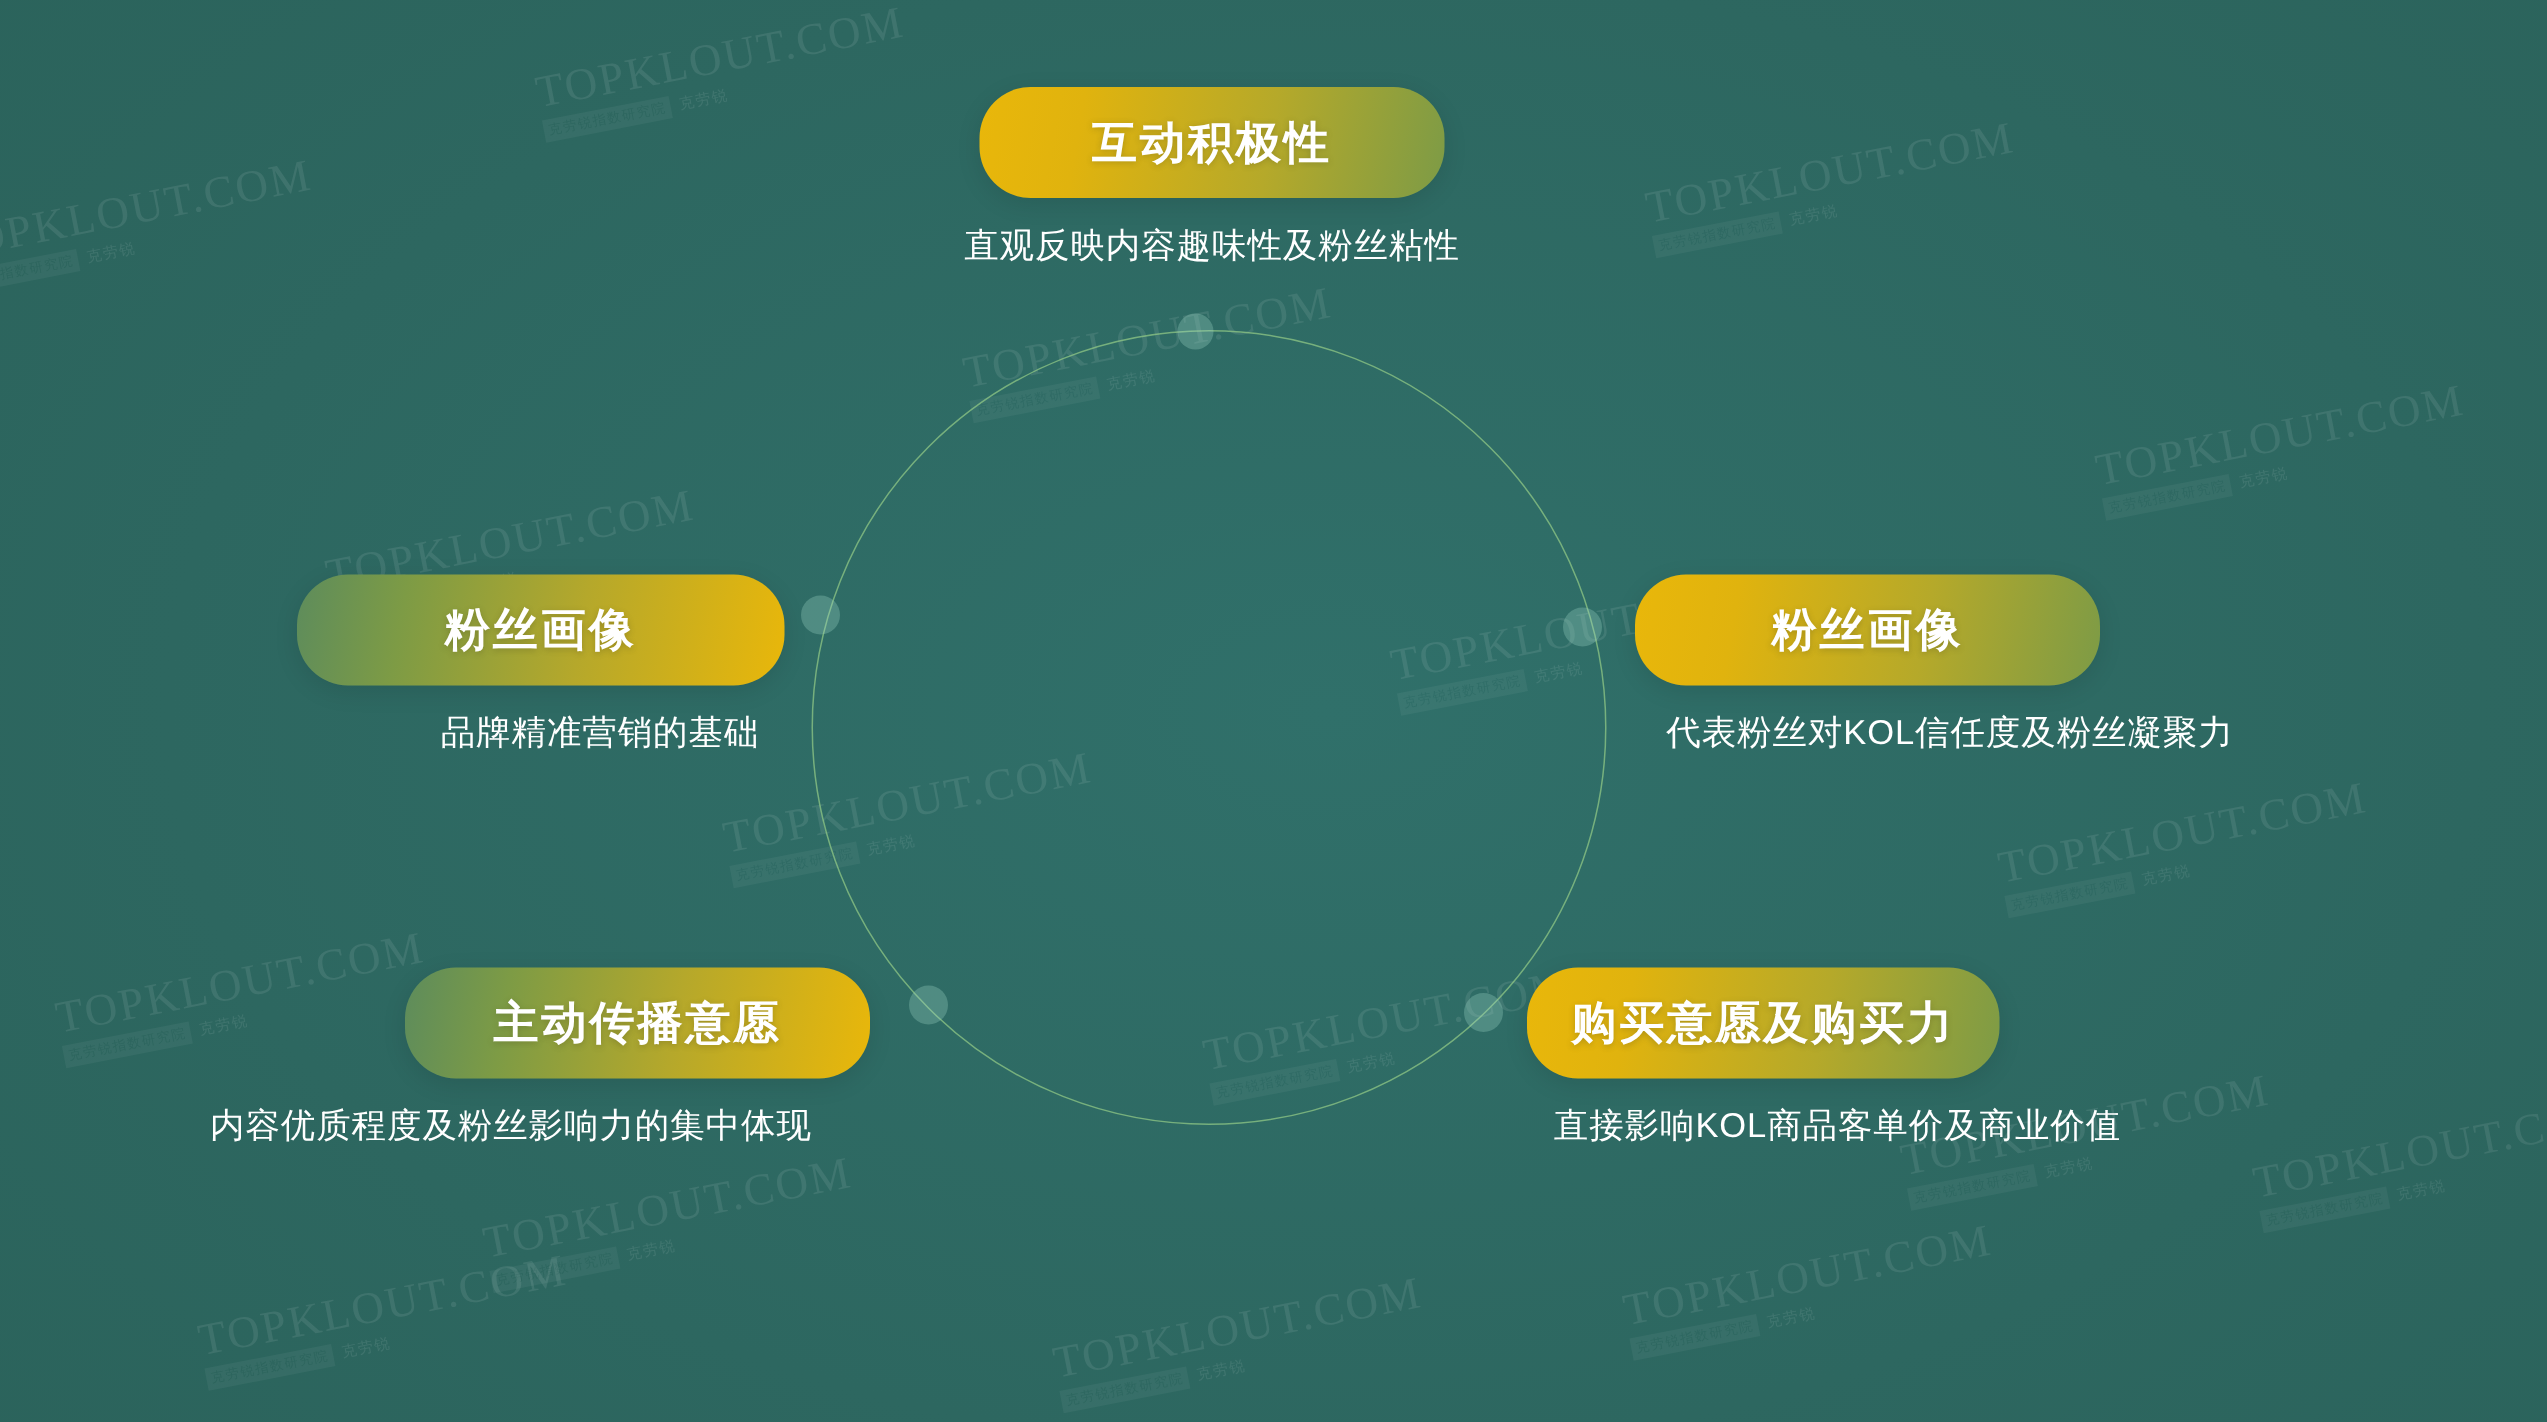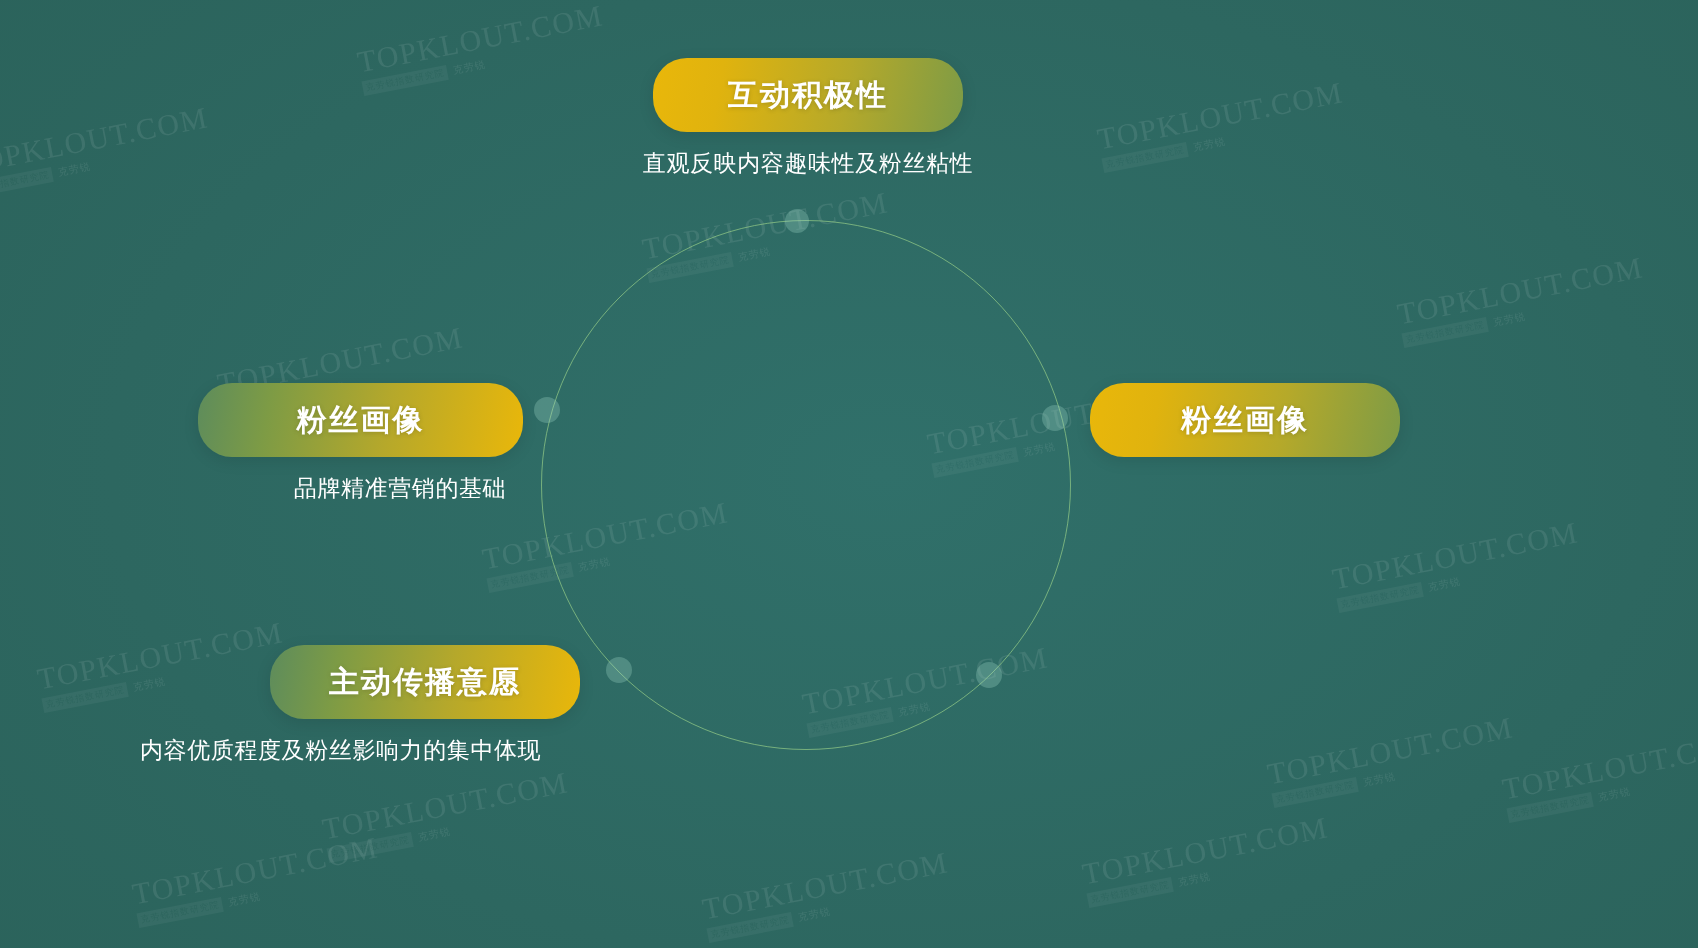--- a/index.html
+++ b/index.html
@@ -180,23 +180,30 @@
     <div class="pill grad-green-gold">
       <span class="pill-label">粉丝画像</span>
     </div>
     <div class="desc">品牌精准营销的基础</div>
   </div>
 
   <div class="node node-right">
     <div class="pill grad-gold-green">
       <span class="pill-label">粉丝画像</span>
     </div>
+    <div class="desc">代表粉丝对KOL信任度及粉丝凝聚力</div>
   </div>
 
   <div class="node node-bl">
     <div class="pill grad-green-gold">
       <span class="pill-label">主动传播意愿</span>
     </div>
     <div class="desc">内容优质程度及粉丝影响力的集中体现</div>
   </div>
 
+  <div class="node node-br">
+    <div class="pill grad-gold-green">
+      <span class="pill-label">购买意愿及购买力</span>
+    </div>
+    <div class="desc">直接影响KOL商品客单价及商业价值</div>
+  </div>
 
 </div>
 
 </body></html>

